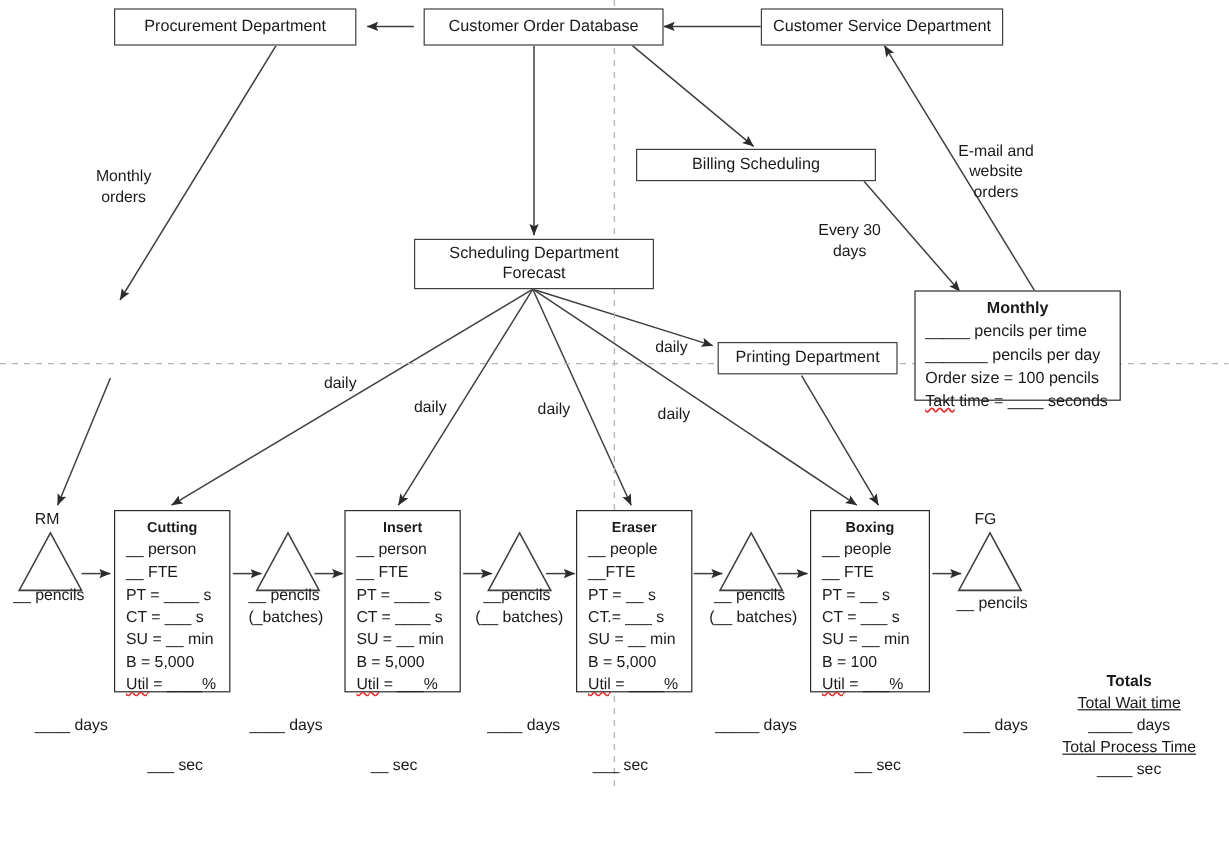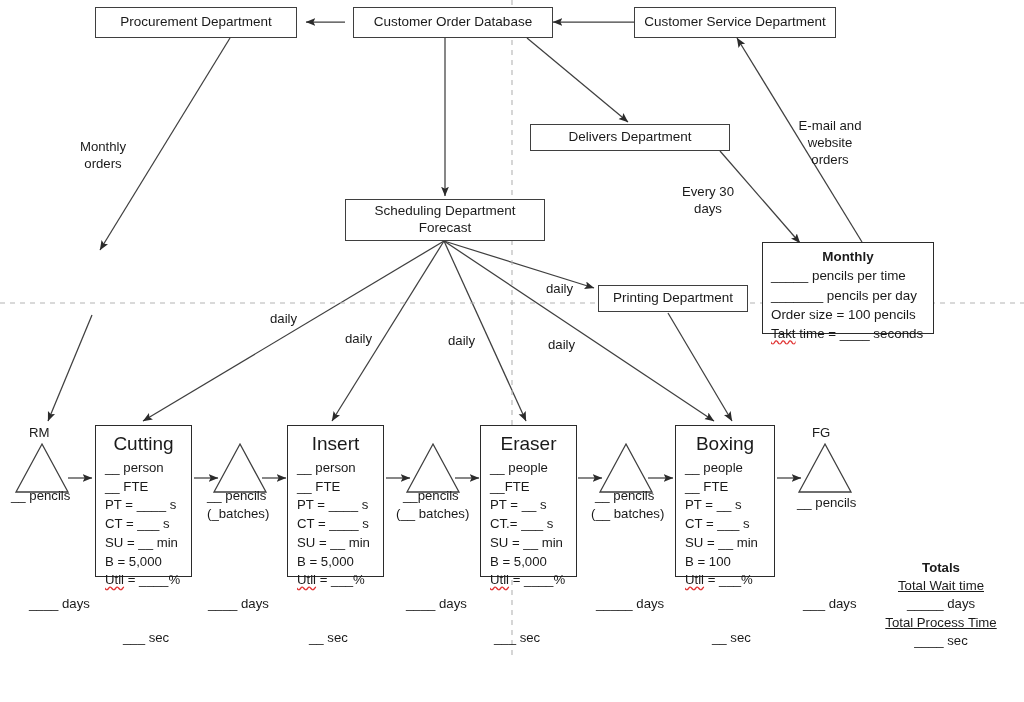--- a/index.html
+++ b/index.html
@@ -47,25 +47,25 @@
     border: 1.4px solid #2b2b2b;
     background: #ffffff;
     display: flex;
     flex-direction: column;
     align-items: flex-start;
     padding: 5px 0 4px 0;
     font-size: 13.2px;
     line-height: 1.42;
   }
   .proc .title {
-    font-weight: normal;
+    font-weight: bold;
     width: 100%;
     text-align: center;
     margin-bottom: 1px;
-    font-size: 19px;
+    font-size: 12px;
   }
   .proc .row { padding-left: 9px; white-space: nowrap; }
   .lbl {
     position: absolute;
     font-size: 13.2px;
     line-height: 1.3;
     white-space: nowrap;
     color: #1a1a1a;
   }
   .lbl.ctr { text-align: center; }
@@ -165,21 +165,21 @@
 
   <div class="node" style="left:353px; top:7px; width:200px; height:31px;">
     <span class="ln">Customer Order Database</span>
   </div>
 
   <div class="node" style="left:634px; top:7px; width:202px; height:31px;">
     <span class="ln">Customer Service Department</span>
   </div>
 
   <div class="node" style="left:530px; top:124px; width:200px; height:27px;">
-    <span class="ln">Delivers Department</span>
+    <span class="ln">Billing Scheduling</span>
   </div>
 
   <div class="node" style="left:345px; top:199px; width:200px; height:42px;">
     <span class="ln">Scheduling Department</span>
     <span class="ln">Forecast</span>
   </div>
 
   <div class="node" style="left:598px; top:285px; width:150px; height:27px;">
     <span class="ln">Printing Department</span>
   </div>

